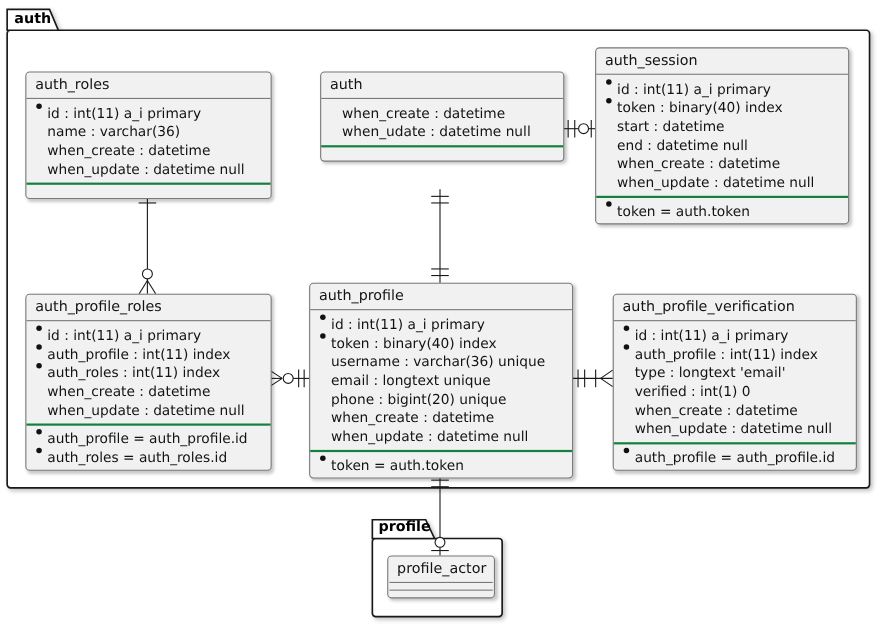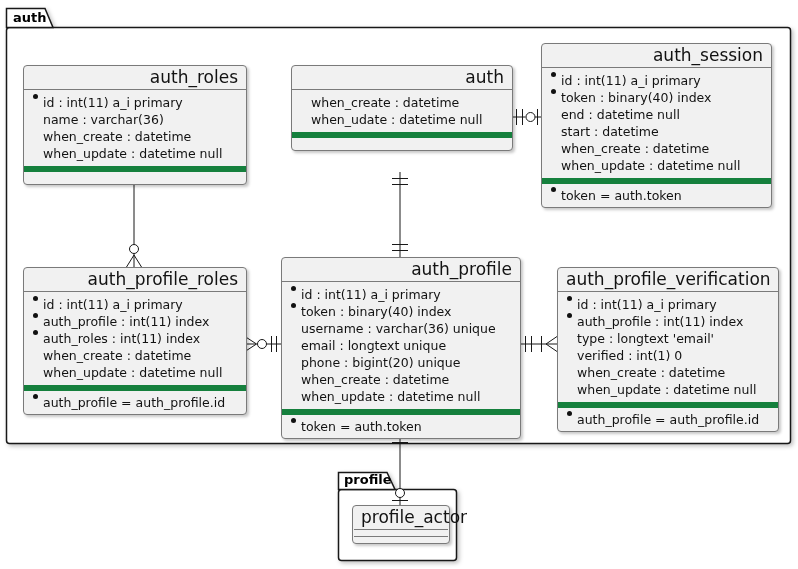--- a/index.html
+++ b/index.html
@@ -17,29 +17,29 @@
   #lbl-auth    { left:13px;  top:10px; }
   #lbl-profile { left:344px; top:472px; }
 
   .tbl {
     position:absolute; z-index:3;
     background:#f1f1f1; border:1px solid #7a7a7a; border-radius:4px;
     box-shadow:2px 2px 3px rgba(0,0,0,0.22);
     font-size:12.5px; line-height:17px;
   }
   .tbl-title {
-    text-align:right; font-size:17px; padding:3px 8px 3px;
+    text-align:left; font-size:13px; padding:3px 8px 3px;
     border-bottom:1px solid #7a7a7a; white-space:nowrap;
   }
   #t-profile_actor .tbl-title { border-bottom:none; }
   .tbl-fields { padding:4px 6px 4px 4px; }
   .f-row { display:flex; align-items:flex-start; height:17px; white-space:nowrap; }
   .bullet { width:15px; min-width:15px; display:flex; justify-content:center; align-items:center; }
   .dot { width:5px; height:5px; background:#111; border-radius:50%; }
-  .tbl-cons { border-top:6px solid #15803d; padding:3px 6px 3px 4px; min-height:6px; }
+  .tbl-cons { border-top:2px solid #15803d; padding:3px 6px 3px 4px; min-height:6px; }
   .empty-row { border-top:1px solid #7a7a7a; height:6px; margin:0 1px; }
 
   #t-auth_roles                { left:23px;  top:65px;  width:222px; }
   #t-auth                      { left:291px; top:65px;  width:220px; }
   #t-auth_session              { left:541px; top:43px;  width:229px; }
   #t-auth_profile_roles        { left:23px;  top:267px; width:222px; }
   #t-auth_profile              { left:281px; top:257px; width:238px; }
   #t-auth_profile_verification { left:557px; top:267px; width:220px; }
   #t-profile_actor             { left:352px; top:505px; width:96px;  }
 </style>
@@ -167,25 +167,25 @@
         <span>id : int(11) a_i primary</span>
       </div>
       <div class="f-row">
         <span class="bullet">
           <div class="dot"></div>
         </span>
         <span>token : binary(40) index</span>
       </div>
       <div class="f-row">
         <span class="bullet"></span>
+        <span>start : datetime</span>
+      </div>
+      <div class="f-row">
+        <span class="bullet"></span>
         <span>end : datetime null</span>
-      </div>
-      <div class="f-row">
-        <span class="bullet"></span>
-        <span>start : datetime</span>
       </div>
       <div class="f-row">
         <span class="bullet"></span>
         <span>when_create : datetime</span>
       </div>
       <div class="f-row">
         <span class="bullet"></span>
         <span>when_update : datetime null</span>
       </div>
     </div>
@@ -228,20 +228,26 @@
         <span class="bullet"></span>
         <span>when_update : datetime null</span>
       </div>
     </div>
   <div class="tbl-cons">
       <div class="f-row">
         <span class="bullet">
           <div class="dot"></div>
         </span>
         <span>auth_profile = auth_profile.id</span>
+      </div>
+      <div class="f-row">
+        <span class="bullet">
+          <div class="dot"></div>
+        </span>
+        <span>auth_roles = auth_roles.id</span>
       </div>
     </div>
 </div>
 
 <div class="tbl" id="t-auth_profile">
   <div class="tbl-title">auth_profile</div>
   <div class="tbl-fields">
       <div class="f-row">
         <span class="bullet">
           <div class="dot"></div>

